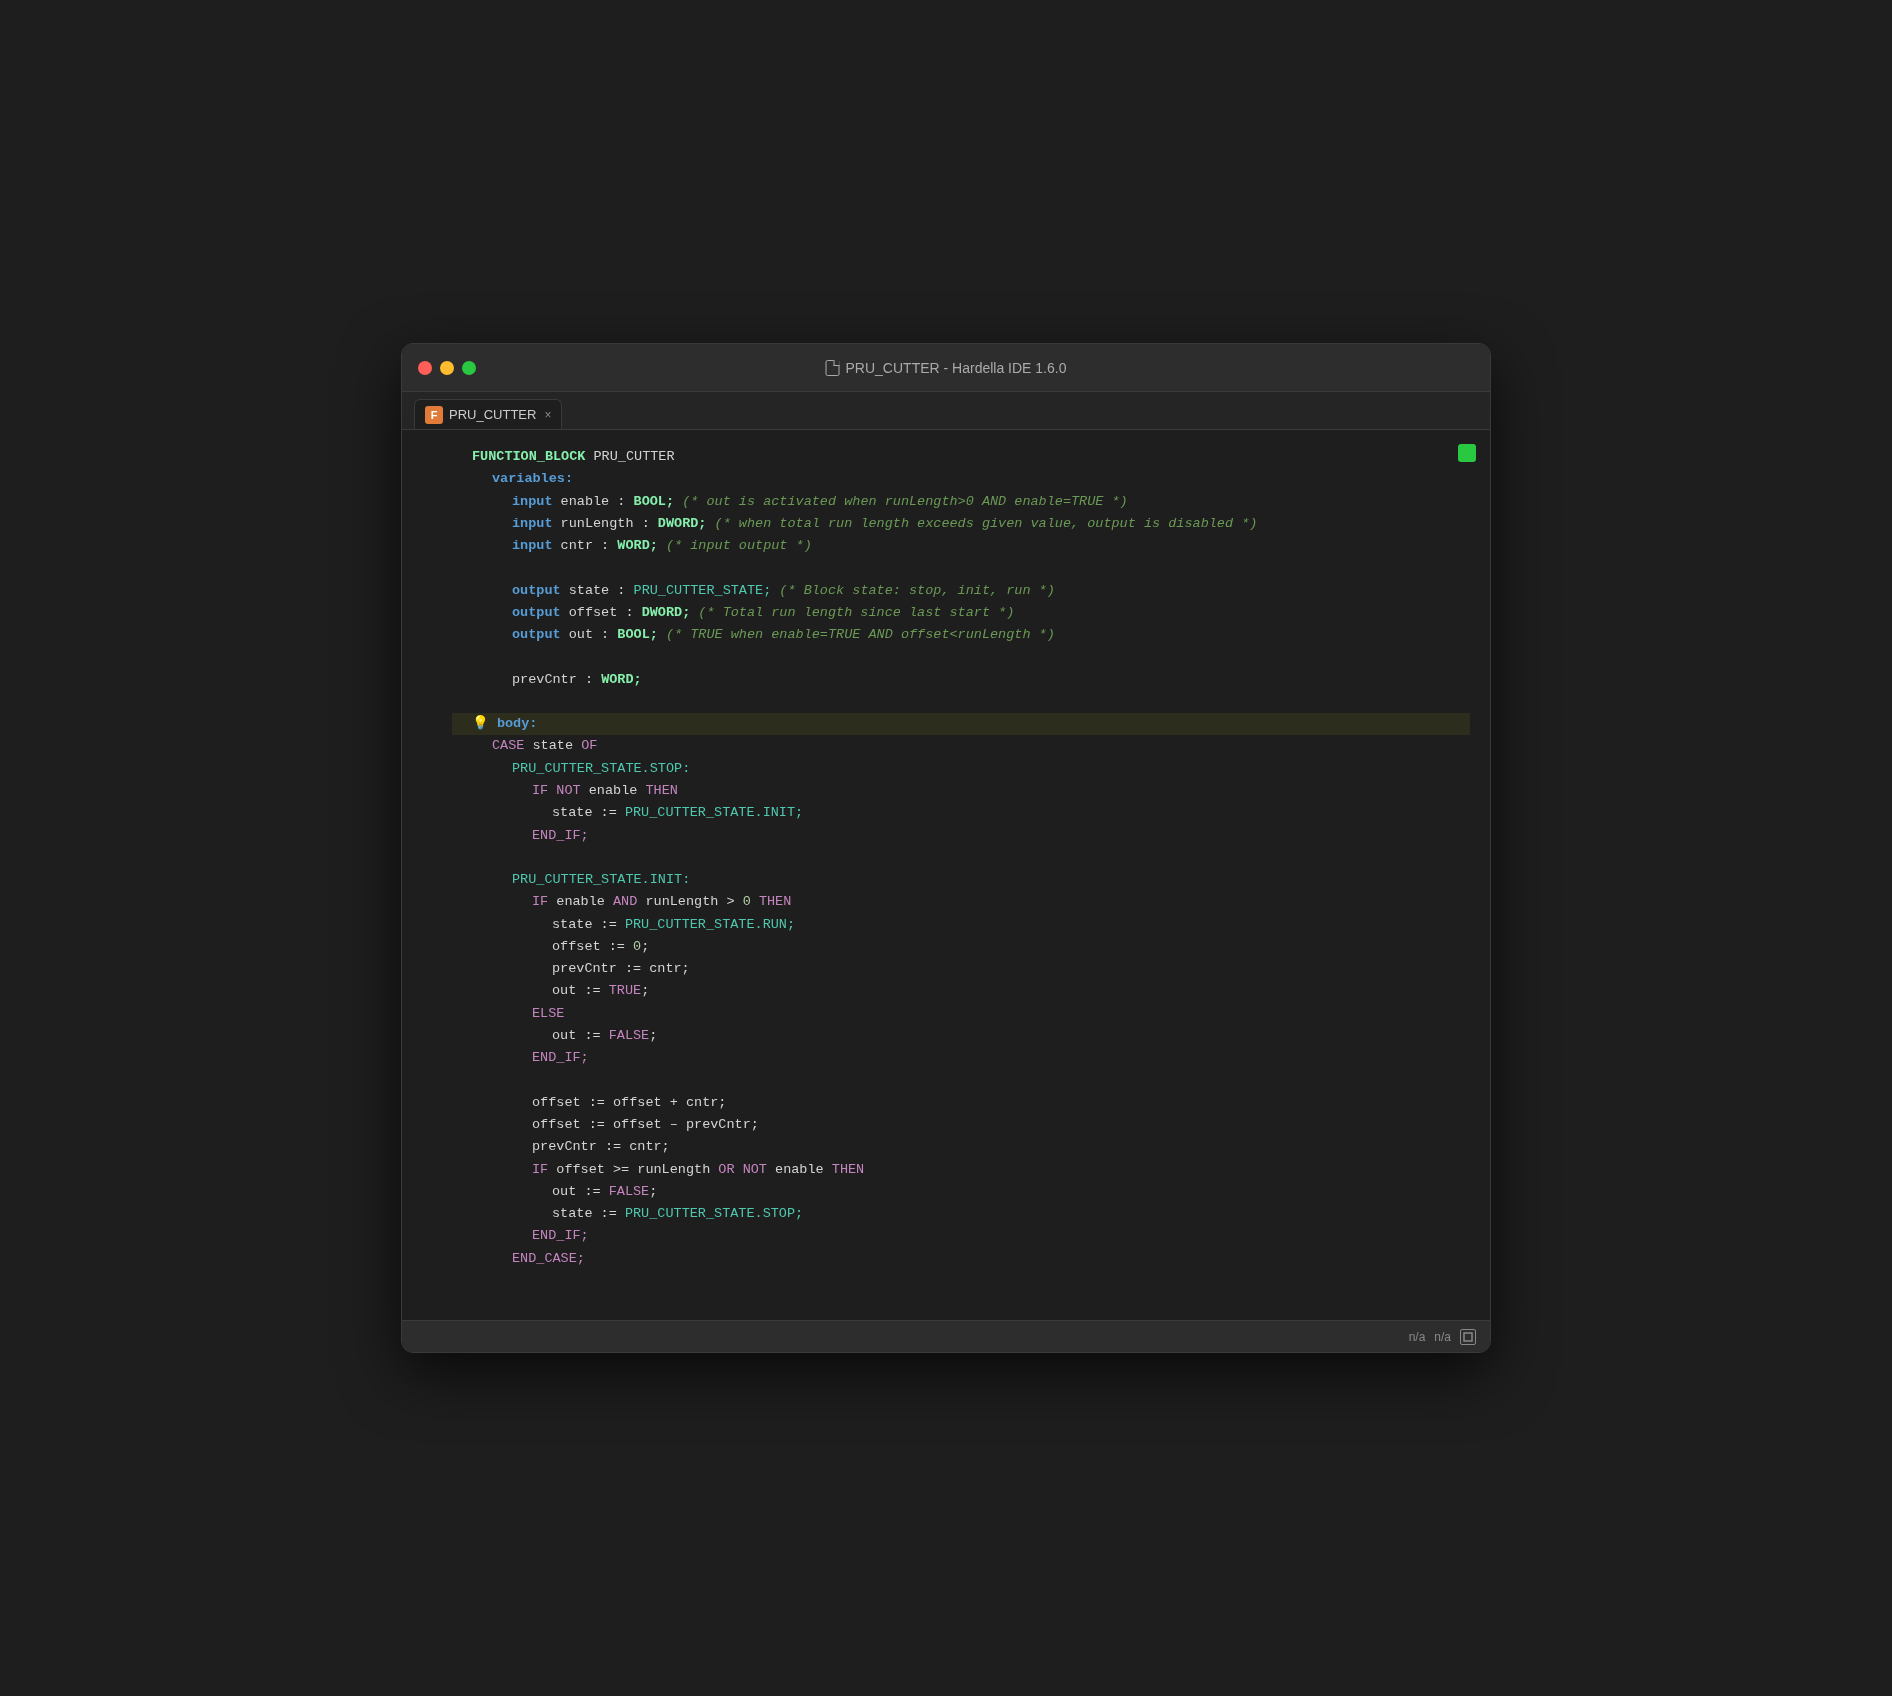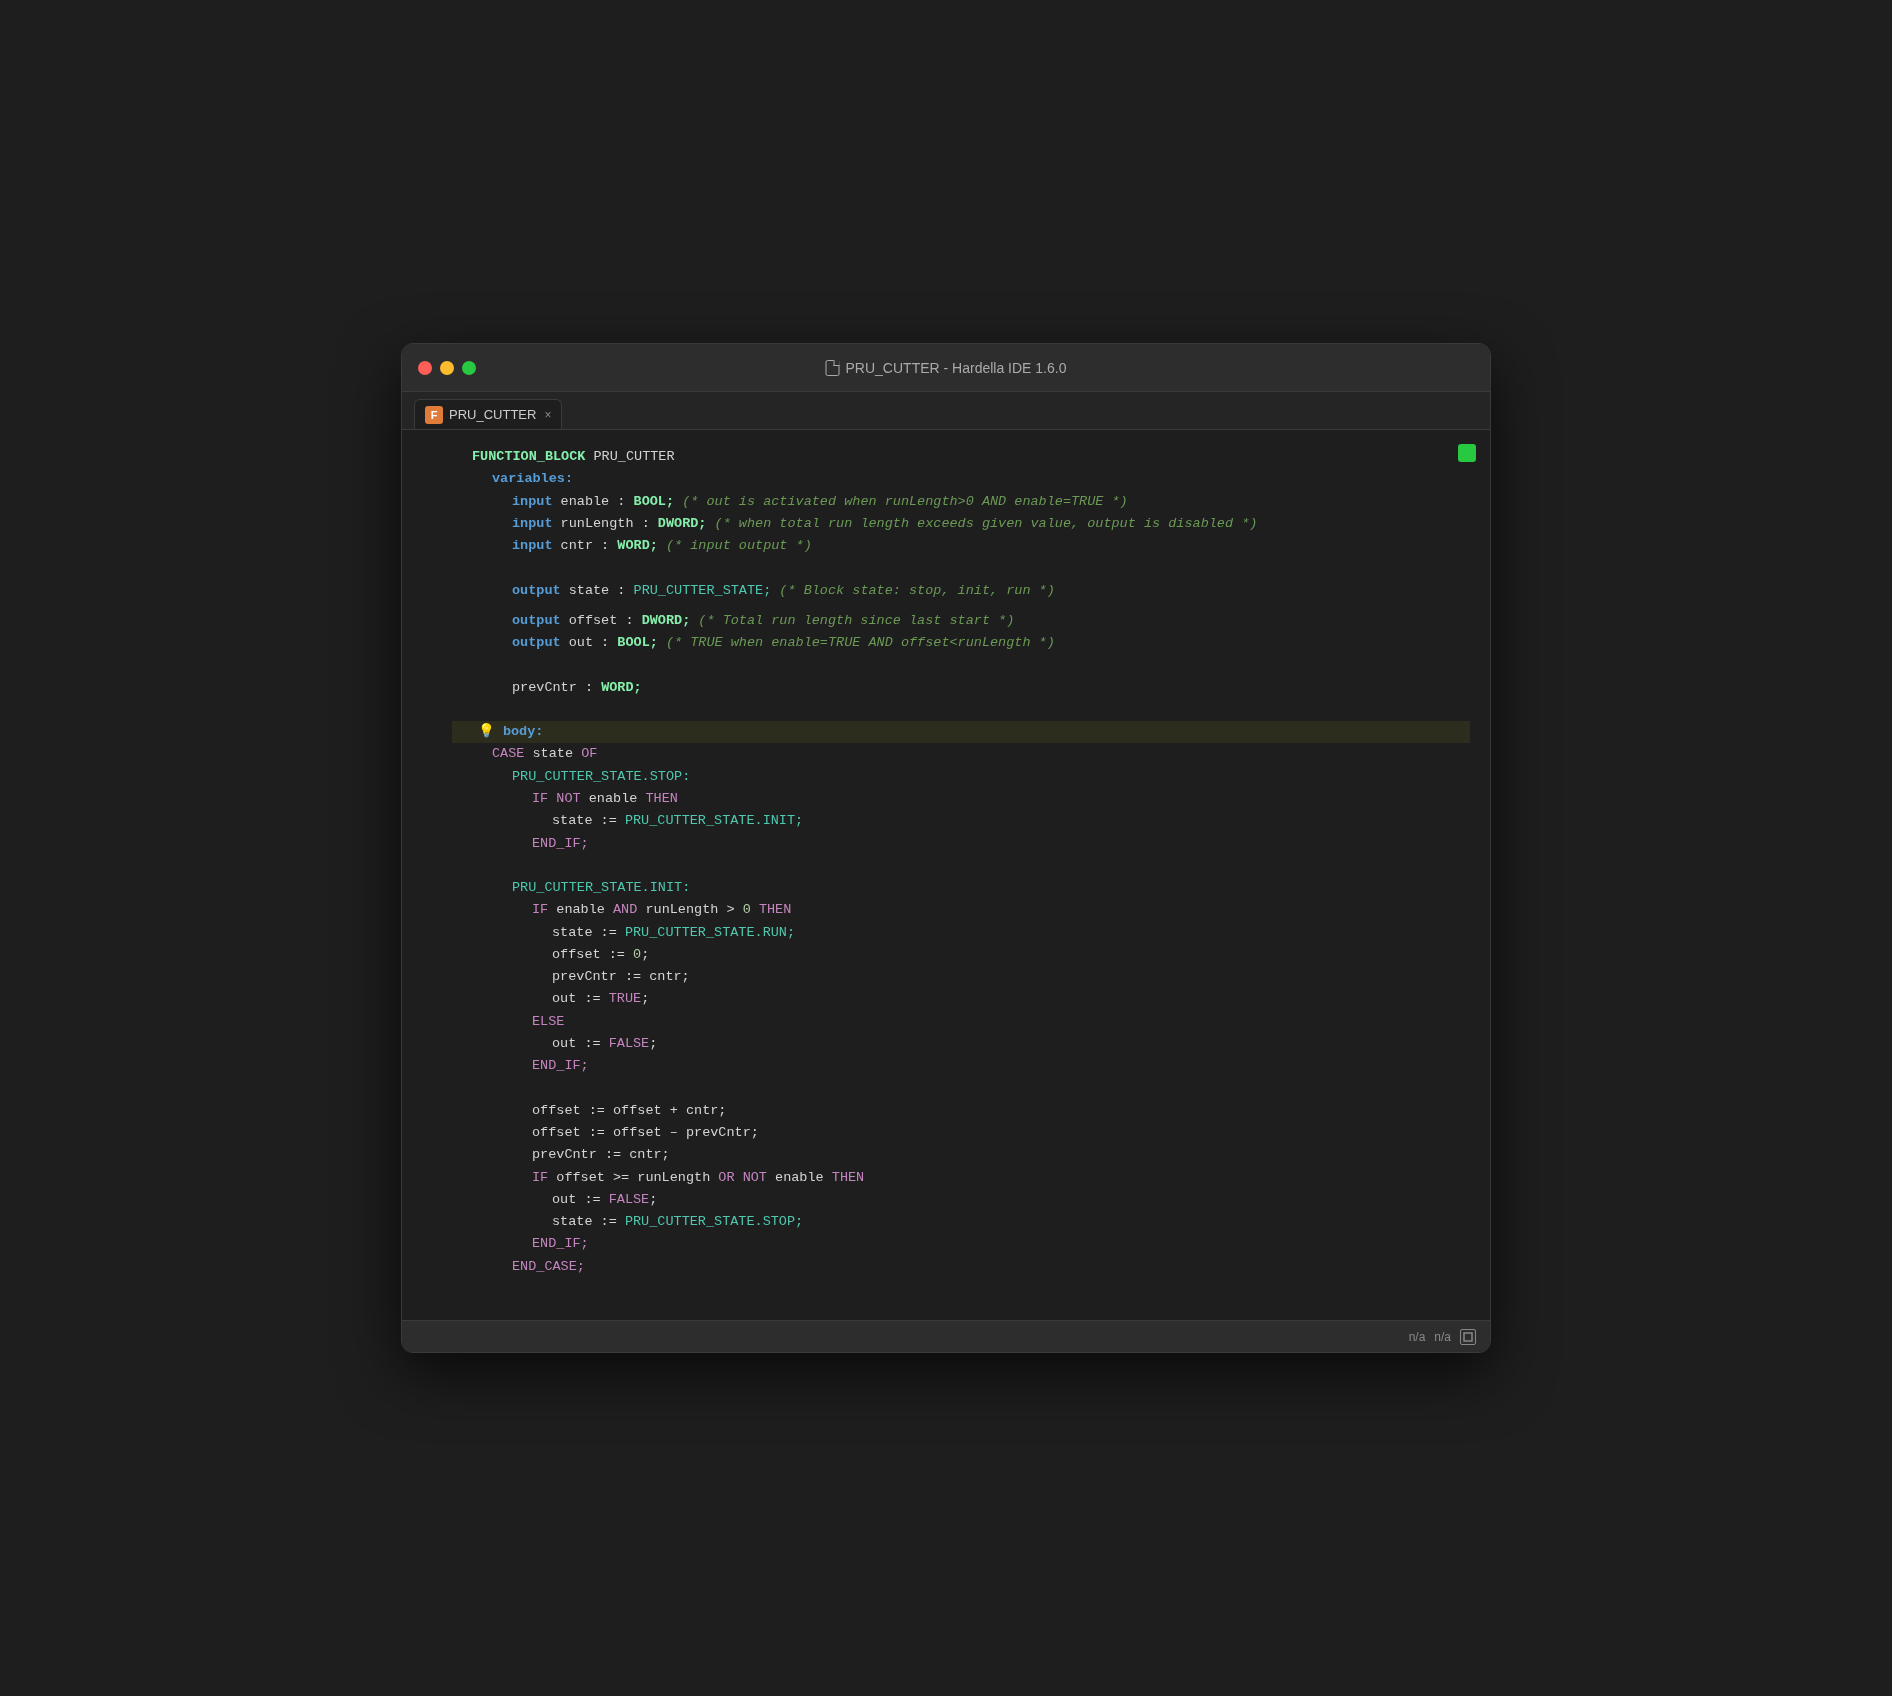--- a/index.html
+++ b/index.html
@@ -253,26 +253,26 @@
   <div class="editor">
     <div class="line-numbers"></div>
     <div class="editor-content" id="code-container">
     <span class="line" style="padding-left: 20px;"><span class="kw-bold-white">FUNCTION_BLOCK</span><span> PRU_CUTTER</span></span>
         <span class="line" style="padding-left: 40px;"><span class="kw-blue">variables:</span></span>
         <span class="line" style="padding-left: 60px;"><span class="kw-blue">input</span><span> enable : </span><span class="kw-bold-white">BOOL;</span><span class="comment"> (* out is activated when runLength&gt;0 AND enable=TRUE *)</span></span>
         <span class="line" style="padding-left: 60px;"><span class="kw-blue">input</span><span> runLength : </span><span class="kw-bold-white">DWORD;</span><span class="comment"> (* when total run length exceeds given value, output is disabled *)</span></span>
         <span class="line" style="padding-left: 60px;"><span class="kw-blue">input</span><span> cntr : </span><span class="kw-bold-white">WORD;</span><span class="comment"> (* input output *)</span></span>
         <span class="line" style="padding-left: 0px;">&nbsp;</span>
         <span class="line" style="padding-left: 60px;"><span class="kw-blue">output</span><span> state : </span><span class="type-name">PRU_CUTTER_STATE;</span><span class="comment"> (* Block state: stop, init, run *)</span></span>
-        <span class="line" style="padding-left: 60px; margin-top: 8px;"><span class="kw-blue">output</span><span> offset : </span><span class="kw-bold-white">DWORD;</span><span class="comment"> (* Total run length since last start *)</span></span>
+        <span class="line" style="padding-left: 60px;"><span class="kw-blue">output</span><span> offset : </span><span class="kw-bold-white">DWORD;</span><span class="comment"> (* Total run length since last start *)</span></span>
         <span class="line" style="padding-left: 60px;"><span class="kw-blue">output</span><span> out : </span><span class="kw-bold-white">BOOL;</span><span class="comment"> (* TRUE when enable=TRUE AND offset&lt;runLength *)</span></span>
         <span class="line" style="padding-left: 0px;">&nbsp;</span>
         <span class="line" style="padding-left: 60px;"><span>prevCntr : </span><span class="kw-bold-white">WORD;</span></span>
         <span class="line" style="padding-left: 0px;">&nbsp;</span>
-        <span class="highlighted-line" style="width: 100%; display: block; padding-left: 26px;"><span>💡 </span><span class="kw-blue">body:</span></span>
+        <span class="highlighted-line" style="width: 100%; display: block; padding-left: 20px;"><span>💡 </span><span class="kw-blue">body:</span></span>
         <span class="line" style="padding-left: 40px;"><span class="kw-magenta">CASE</span><span> state </span><span class="kw-magenta">OF</span></span>
         <span class="line" style="padding-left: 60px;"><span class="type-name">PRU_CUTTER_STATE.STOP:</span></span>
         <span class="line" style="padding-left: 80px;"><span class="kw-magenta">IF</span><span> </span><span class="kw-magenta">NOT</span><span> enable </span><span class="kw-magenta">THEN</span></span>
         <span class="line" style="padding-left: 100px;"><span>state := </span><span class="type-name">PRU_CUTTER_STATE.INIT;</span></span>
         <span class="line" style="padding-left: 80px;"><span class="kw-magenta">END_IF;</span></span>
         <span class="line" style="padding-left: 0px;">&nbsp;</span>
         <span class="line" style="padding-left: 60px;"><span class="type-name">PRU_CUTTER_STATE.INIT:</span></span>
         <span class="line" style="padding-left: 80px;"><span class="kw-magenta">IF</span><span> enable </span><span class="kw-magenta">AND</span><span> runLength &gt; </span><span class="number">0</span><span> </span><span class="kw-magenta">THEN</span></span>
         <span class="line" style="padding-left: 100px;"><span>state := </span><span class="type-name">PRU_CUTTER_STATE.RUN;</span></span>
         <span class="line" style="padding-left: 100px;"><span>offset := </span><span class="number">0</span><span>;</span></span>

